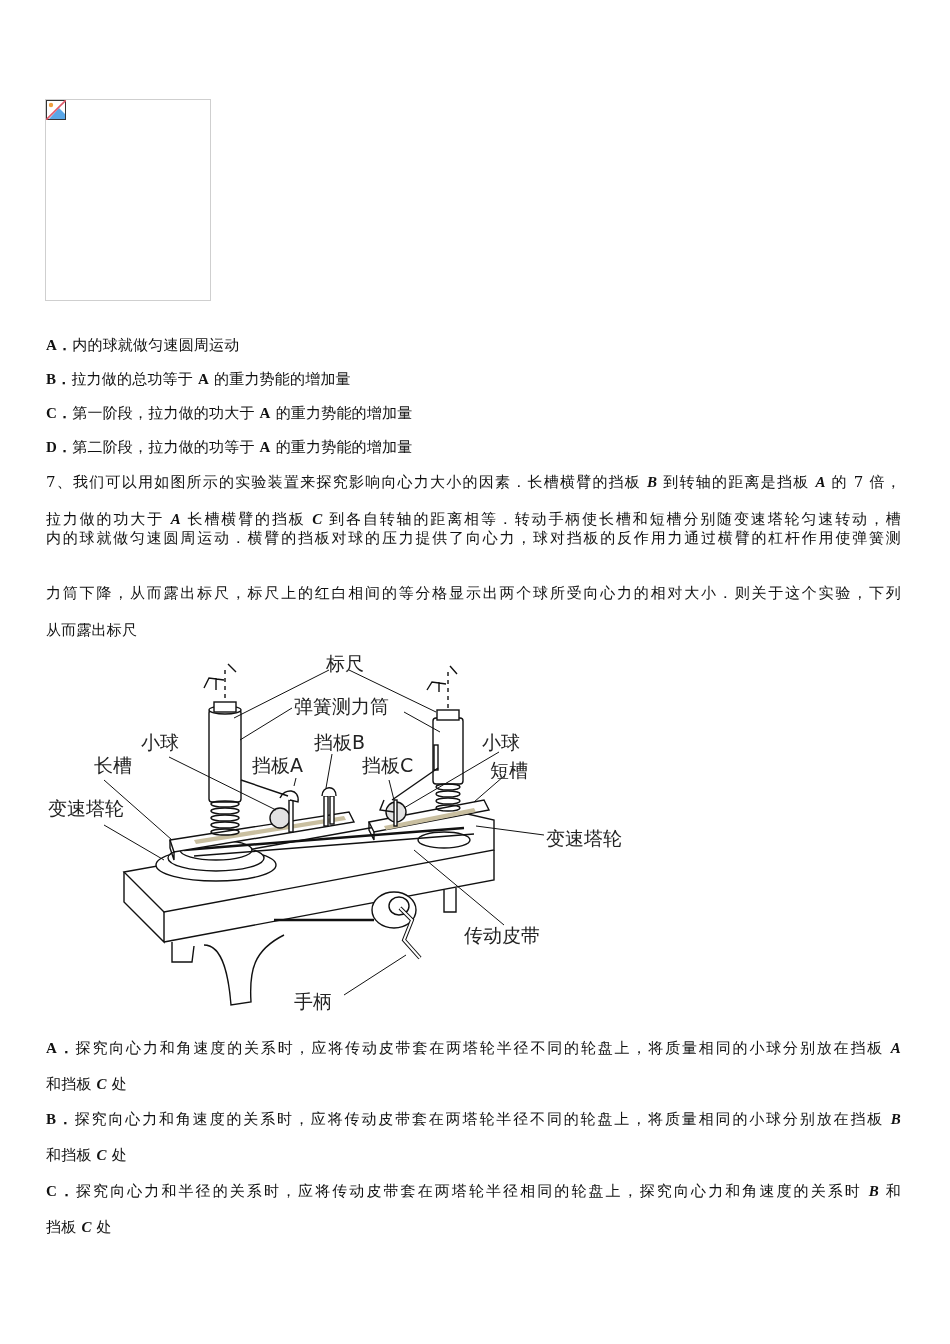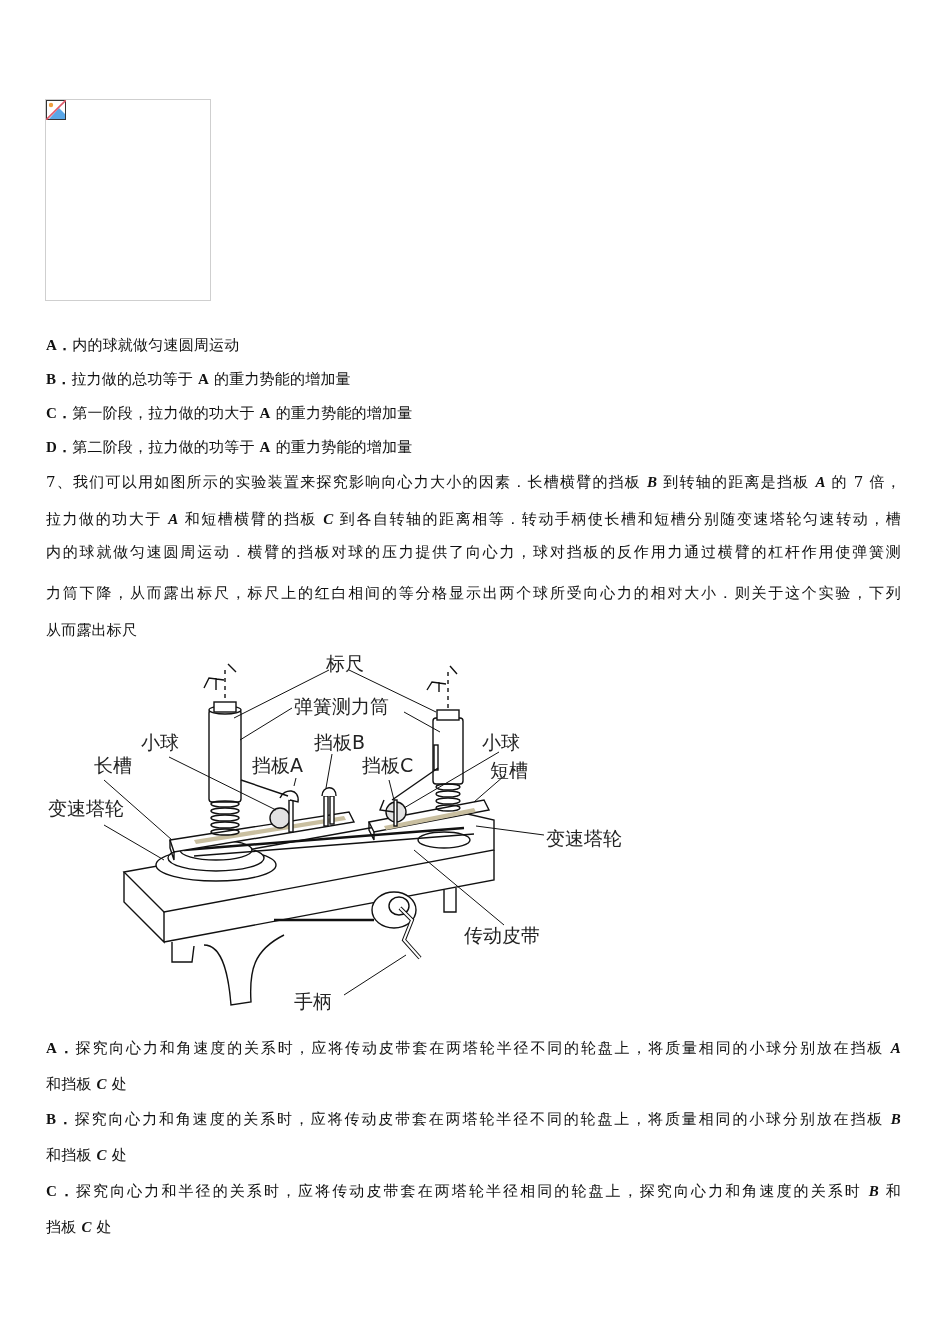--- a/index.html
+++ b/index.html
@@ -46,23 +46,23 @@
   <span class="opt-letter">C．</span><span>第一阶段，拉力做的功大于</span> <span class="b">A</span> <span>的重力势能的增加量</span>
 </div>
 <div class="line" style="top:437px">
   <span class="opt-letter">D．</span><span>第二阶段，拉力做的功等于</span> <span class="b">A</span> <span>的重力势能的增加量</span>
 </div>
 
 <div class="line justify" style="top:472px">
   <span>7、我们可以用如图所示的实验装置来探究影响向心力大小的因素．长槽横臂的挡板 </span><span class="bi">B</span><span> 到转轴的距离是挡板 </span><span class="bi">A</span><span> 的 7 倍，</span>
 </div>
 <div class="line justify" style="top:509px">
-  <span>拉力做的功大于 </span><span class="bi">A</span><span> 和短槽横臂的挡板 </span><span class="bi">C</span><span> 到各自转轴的距离相等．转动手柄使长槽和短槽分别随变速塔轮匀速转动，槽</span>
+  <span>拉力做的功大于 </span><span class="bi">A</span><span> 长槽横臂的挡板 </span><span class="bi">C</span><span> 到各自转轴的距离相等．转动手柄使长槽和短槽分别随变速塔轮匀速转动，槽</span>
 </div>
-<div class="line justify" style="top:542px">
+<div class="line justify" style="top:528px">
   <span>内的球就做匀速圆周运动．横臂的挡板对球的压力提供了向心力，球对挡板的反作用力通过横臂的杠杆作用使弹簧测</span>
 </div>
 <div class="line justify" style="top:583px">
   <span>力筒下降，从而露出标尺，标尺上的红白相间的等分格显示出两个球所受向心力的相对大小．则关于这个实验，下列</span>
 </div>
 <div class="line" style="top:620px">
   <span>从而露出标尺</span>
 </div>
 
 <svg class="diagram" viewBox="0 0 600 370">

